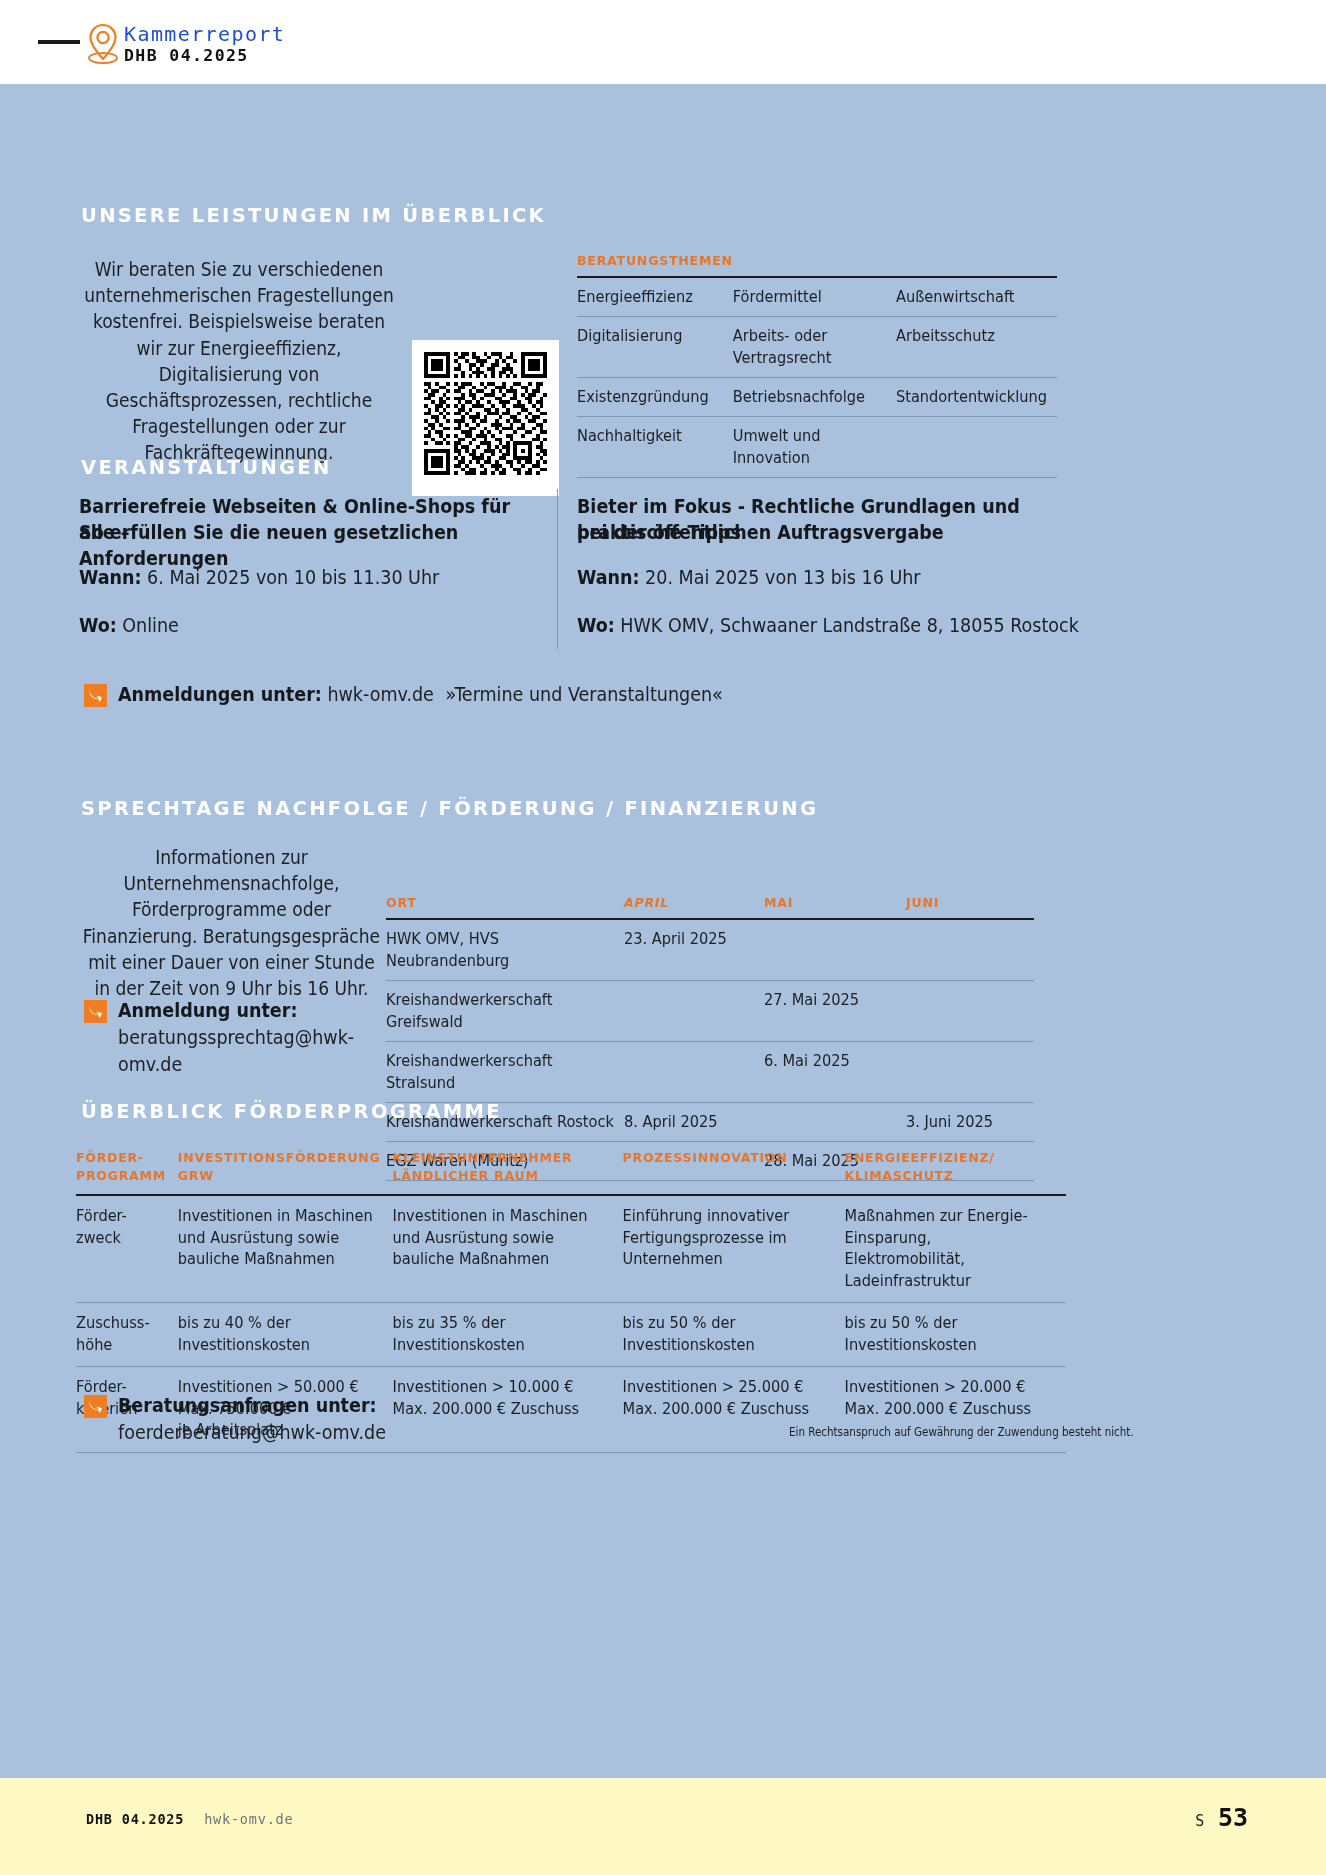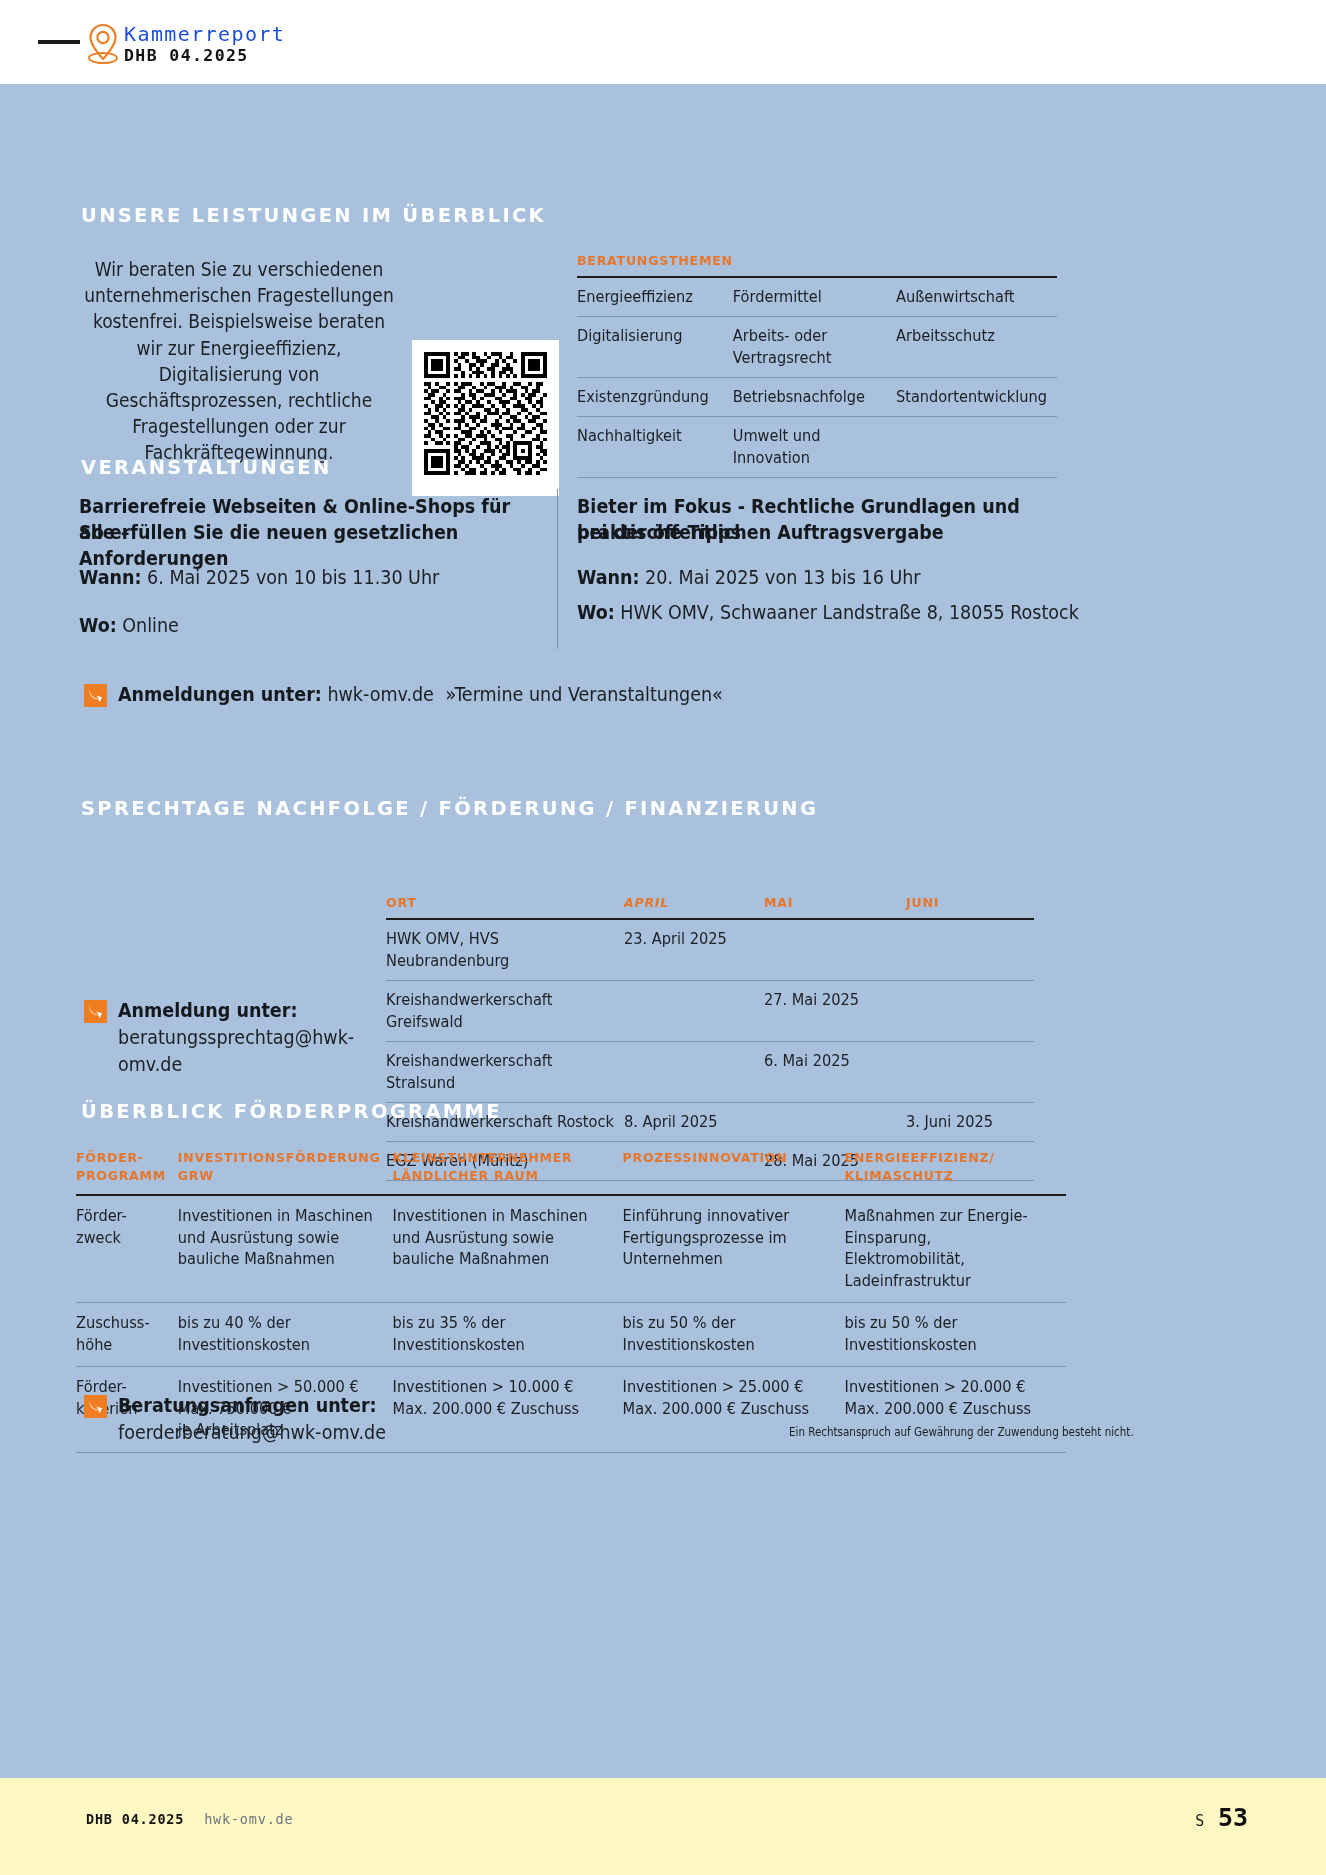--- a/index.html
+++ b/index.html
@@ -605,40 +605,41 @@
     <b>Wo:</b>
     <span>Online</span>
   </div>
 
   <div class="ev-title" style="top:410px; left:577px; width:500px;">Bieter im Fokus - Rechtliche Grundlagen und praktische Tipps</div>
   <div class="ev-title" style="top:436px; left:577px; width:500px;">bei der öffentlichen Auftragsvergabe</div>
   <div class="ev-line" style="top:481px; left:577px;">
     <b>Wann:</b>
     <span>20. Mai 2025 von 13 bis 16 Uhr</span>
   </div>
-  <div class="ev-line" style="top:516px; left:577px;">
+  <div class="ev-line" style="top:529px; left:577px;">
     <b>Wo:</b>
     <span>HWK OMV, Schwaaner Landstraße 8, 18055 Rostock</span>
   </div>
 
   <div class="note" style="top:597px; left:84px;">
     <span class="arrow-badge">
       <svg width="15" height="15" viewBox="0 0 15 15">
         <path d="M1.5 1 C1.5 7.2 5.4 10.5 11 10.8 L8.2 7.6 L14 9.2 L11.6 14.2 L10.4 11.2 C4.4 11.1 0.8 7.2 1.5 1 Z" fill="#ffffff"></path>
       </svg>
     </span>
     <span class="note-text">
       <b>Anmeldungen unter:</b>
       <span>hwk-omv.de</span>
       <span style="margin-left:6px;">»Termine und Veranstaltungen«</span>
     </span>
   </div>
 
   <div class="sec-head" style="top:713px; left:81px;">SPRECHTAGE NACHFOLGE / FÖRDERUNG / FINANZIERUNG</div>
 
+  <div class="body-text" style="top:760px; left:79px; width:305px;">Informationen zur Unternehmensnachfolge, Förderprogramme oder Finanzierung. Beratungsgespräche mit einer Dauer von einer Stunde in der Zeit von 9 Uhr bis 16 Uhr.</div>
 
   <div class="note" style="top:913px; left:84px; align-items:flex-start;">
     <span class="arrow-badge">
       <svg width="15" height="15" viewBox="0 0 15 15">
         <path d="M1.5 1 C1.5 7.2 5.4 10.5 11 10.8 L8.2 7.6 L14 9.2 L11.6 14.2 L10.4 11.2 C4.4 11.1 0.8 7.2 1.5 1 Z" fill="#ffffff"></path>
       </svg>
     </span>
     <span class="note-text" style="white-space:normal; width:280px;">
       <b>Anmeldung unter:</b><br>
       <span>beratungssprechtag@hwk-omv.de</span>

